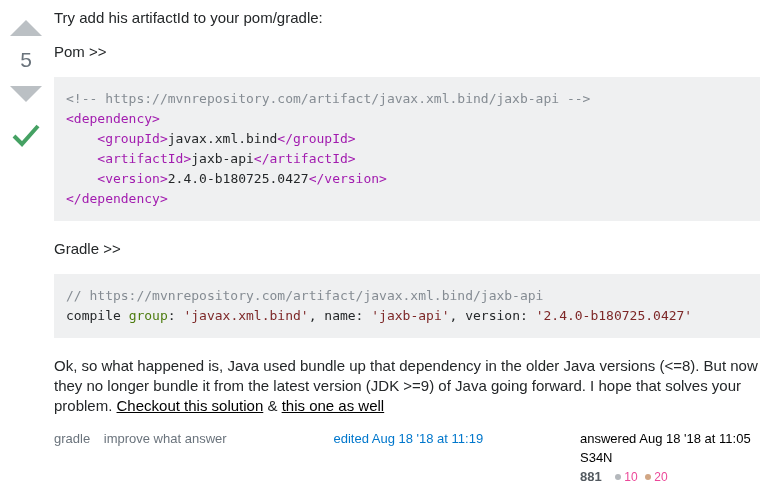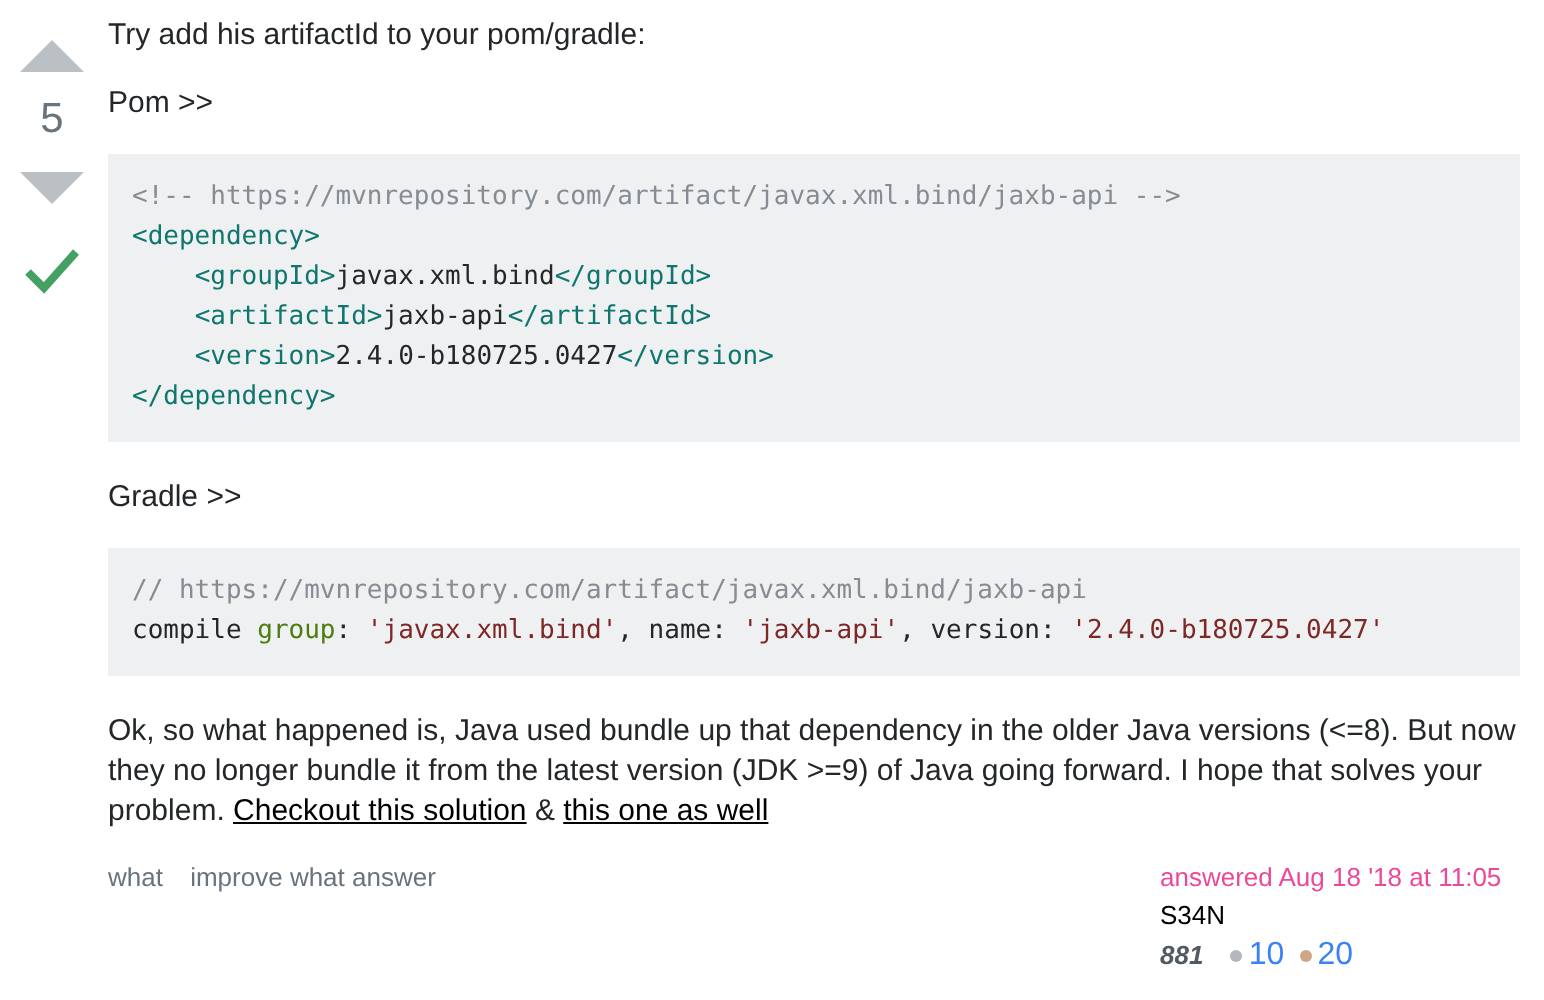--- a/index.html
+++ b/index.html
@@ -8,36 +8,36 @@
 .vote-col { width: 44px; display: flex; flex-direction: column; align-items: center; padding-top: 2px; }
 .vote-arrow { width: 36px; height: 36px; display: flex; align-items: center; justify-content: center; cursor: pointer; }
 .vote-arrow svg { fill: #bbc0c4; }
 .vote-count { font-size: 21px; color: #6a737c; margin: 2px 0 4px; }
 .check { margin-top: 6px; }
 .check svg { stroke: #45a163; stroke-width: 4; fill: none; }
 .content { flex: 1; padding-left: 6px; }
 .para { margin-bottom: 14px; line-height: 1.35; }
 pre { background: #eff0f1; padding: 12px; font-family: Consolas, Menlo, monospace; font-size: 13px; line-height: 1.55; margin-bottom: 18px; overflow: auto; white-space: pre; }
 .com { color: #858c93; }
-.tag { color: #0f766e; }
+.tag { color: #a21caf; }
 .str { color: #7d2727; }
 .kwd { color: #4d7c0f; }
 a { color: #000000; text-decoration: underline; }
 .footer { display: flex; justify-content: space-between; margin-top: 12px; font-size: 13px; color: #6a737c; flex-wrap: wrap; }
 .actions span { margin-right: 10px; color: #6a737c; cursor: pointer; }
 .edited a { color: #0077cc; text-decoration: none; }
 .user { width: 180px; }
-.user .when { color: #ec4899; margin-bottom: 4px; }
+.user .when { color: #000000; margin-bottom: 4px; }
 .user .name a { text-decoration: none; }
 .badges { margin-top: 4px; }
-.rep { font-weight: bold; color: #535a60; margin-right: 6px; font-style: italic; }
+.rep { font-weight: bold; color: #535a60; margin-right: 6px; }
 .badge-dot { display: inline-block; width: 6px; height: 6px; border-radius: 50%; margin: 0 3px 0 4px; vertical-align: middle; }
 .silver { background: #b4b8bc; }
 .bronze { background: #d1a684; }
-.badge-num { color: #3b82f6; font-size: 16px; }
+.badge-num { color: #ec4899; font-size: 12px; }
 </style>
 </head>
 <body>
 
 <div class="container">
   <div class="vote-col">
     <div class="vote-arrow">
       <svg width="36" height="36" viewBox="0 0 36 36">
           <path d="M2 26h32L18 10 2 26z"></path>
         </svg>
@@ -70,22 +70,25 @@
 
     <pre><span class="com">// https://mvnrepository.com/artifact/javax.xml.bind/jaxb-api</span>
 <span>compile </span><span class="kwd">group</span><span>: </span><span class="str">'javax.xml.bind'</span><span>, name: </span><span class="str">'jaxb-api'</span><span>, version: </span><span class="str">'2.4.0-b180725.0427'</span></pre>
 
     <p class="para">
       <span>Ok, so what happened is, Java used bundle up that dependency in the older Java versions (&lt;=8). But now they no longer bundle it from the latest version (JDK &gt;=9) of Java going forward. I hope that solves your problem. </span><a href="#">Checkout this solution</a><span> &amp; </span><a href="#">this one as well</a>
     </p>
 
     <div class="footer">
       <div class="actions">
-        <span>what</span>
+        <span>gradle</span>
         <span>improve what answer</span>
+      </div>
+      <div class="edited">
+        <a href="#">edited Aug 18 '18 at 11:19</a>
       </div>
       <div class="user">
         <div class="when">answered Aug 18 '18 at 11:05</div>
         <div class="name"><a href="#">S34N</a></div>
         <div class="badges">
           <span class="rep">881</span>
           <span class="badge-dot silver"></span><span class="badge-num">10</span>
           <span class="badge-dot bronze"></span><span class="badge-num">20</span>
         </div>
       </div>

